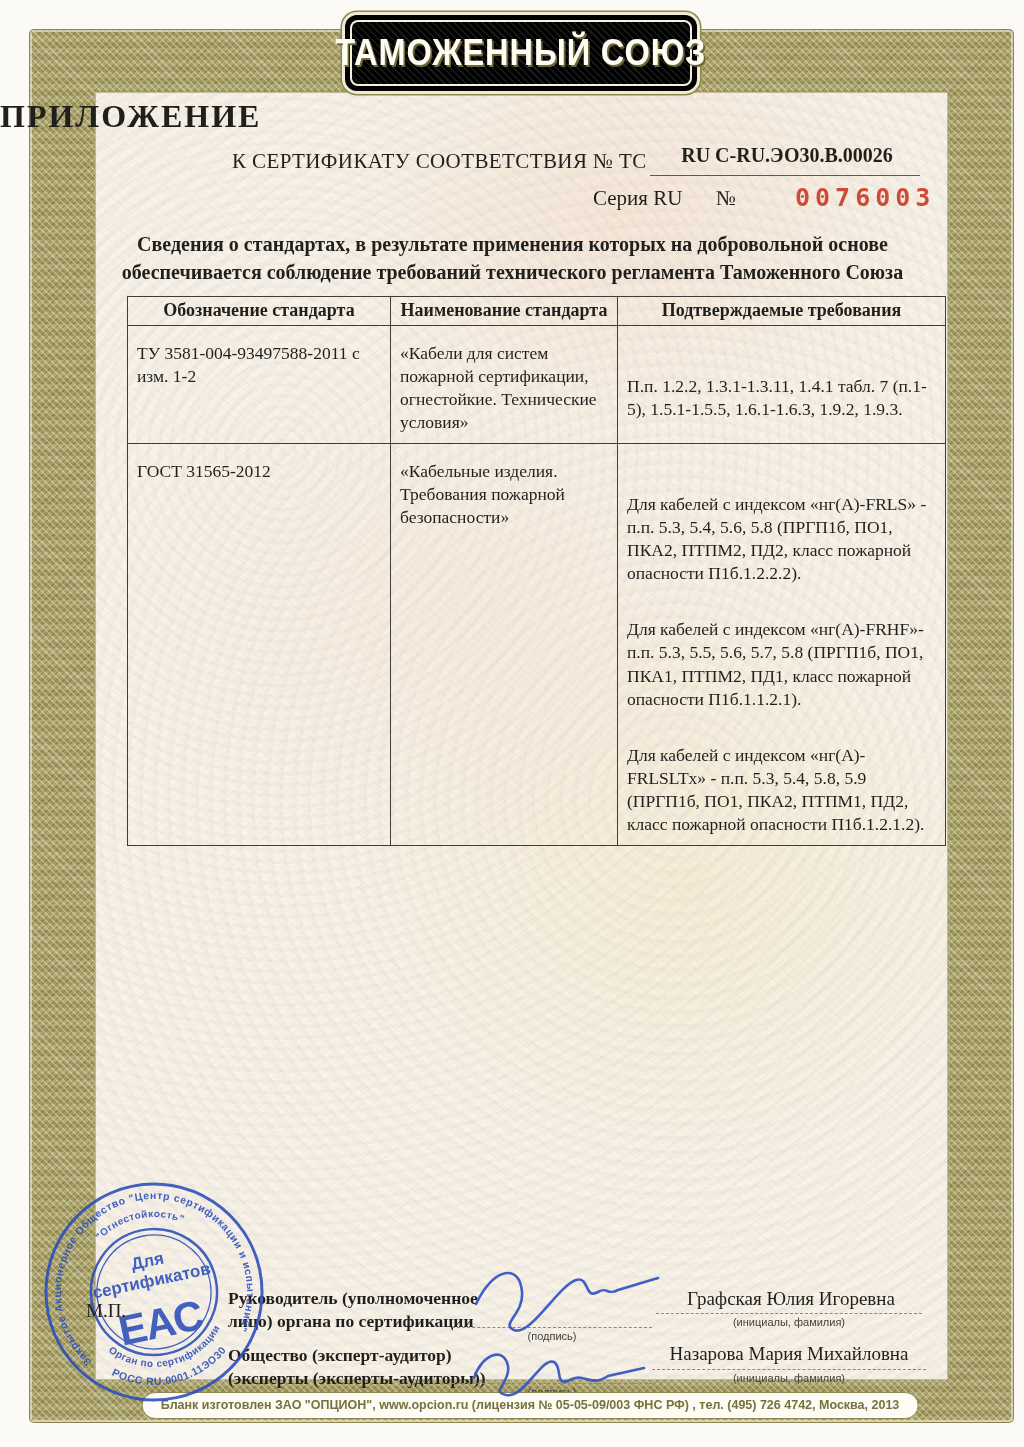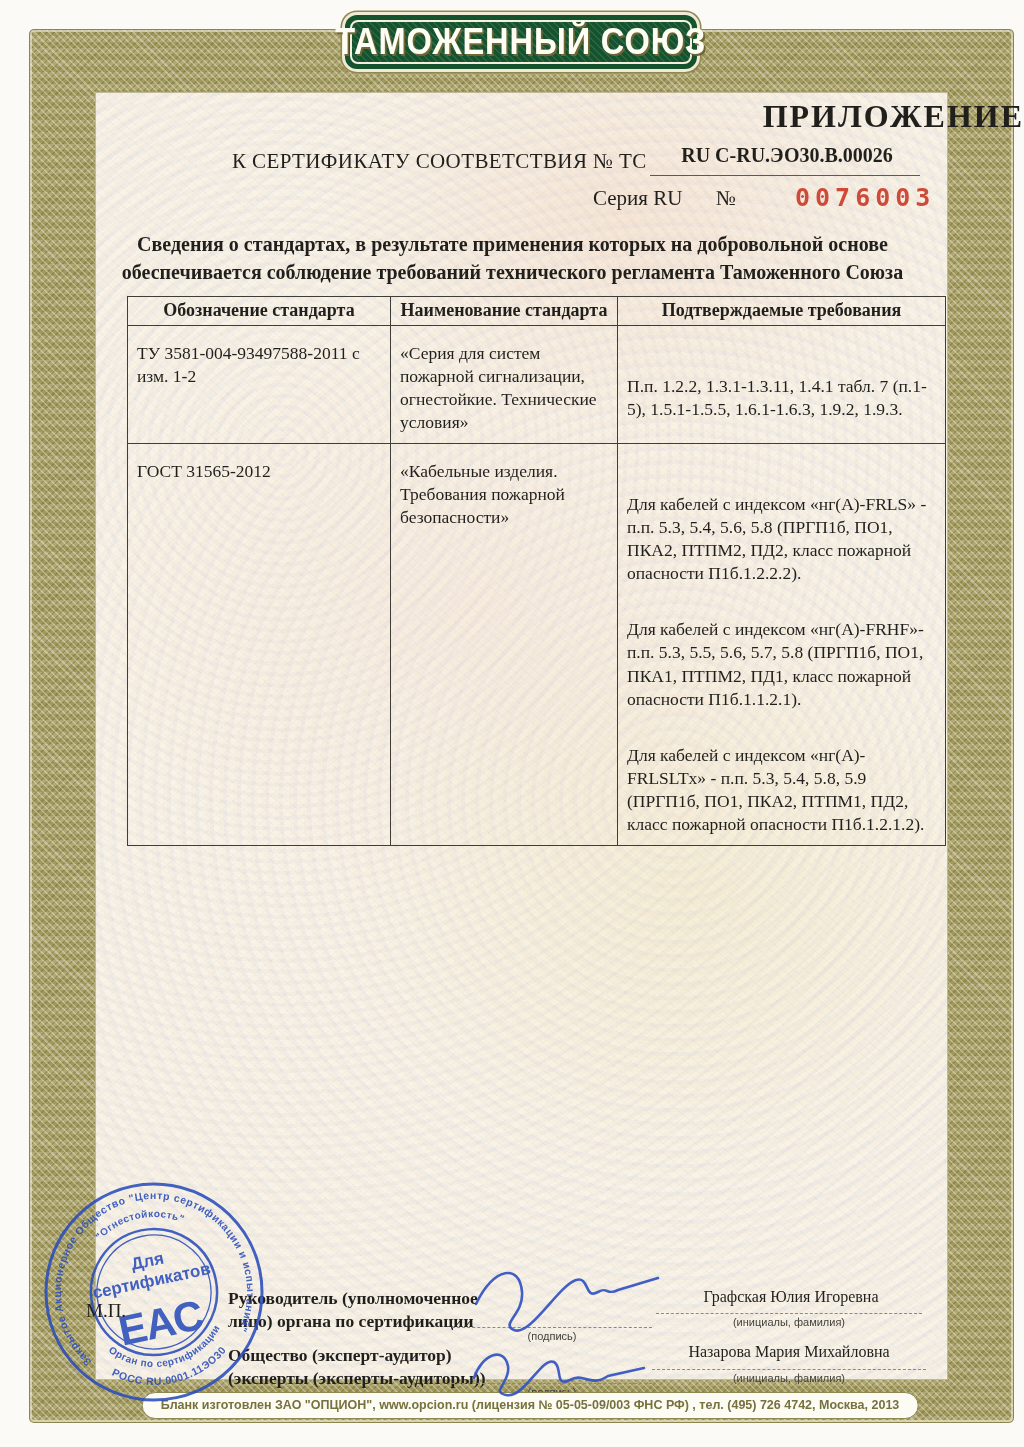--- a/index.html
+++ b/index.html
@@ -32,39 +32,39 @@
       repeating-radial-gradient(circle at 22% 28%, rgba(140,150,200,0.055) 0 4px, transparent 4px 11px),
       repeating-linear-gradient(40deg, rgba(120,130,190,0.05) 0 1px, transparent 1px 7px),
       repeating-linear-gradient(-40deg, rgba(190,140,120,0.05) 0 1px, transparent 1px 7px);
     box-shadow: inset 0 0 0 1px rgba(141,133,80,0.5);
   }
   .abs{ position:absolute; }
   .ink{ color:#211f1b; }
 
   
   .banner{
-    position:absolute; left:345px; top:15px; width:352px; height:54px;
-    background:#14532d; border-radius:12px;
+    position:absolute; left:345px; top:15px; width:352px; height:76px;
+    background:#000000; border-radius:12px;
     box-shadow: 0 0 0 3px #efebd6, 0 0 0 4.5px #8f8750;
     z-index:3;
   }
   .banner-inner{
     position:absolute; inset:5px; border:2.5px solid #f4f0dd; border-radius:8px;
     display:flex; align-items:center; justify-content:center;
     background:
       repeating-linear-gradient(45deg, rgba(255,255,255,0.10) 0 1.5px, transparent 1.5px 5px);
   }
   .banner-text{
     font-family:"Liberation Sans","DejaVu Sans",sans-serif; font-weight:bold;
     font-size:37px; color:#fefdf4; letter-spacing:1px; white-space:nowrap;
     transform:scaleX(0.88); text-shadow:2px 2px 0 #6e6735;
   }
 
   .page-title{
-    left:0; top:98px; width:1024px; text-align:right;
+    left:0; top:98px; width:1024px; text-align:left;
     font-size:32px; font-weight:bold; letter-spacing:2px;
   }
   .subtitle{
     left:232px; top:149px; font-size:21px; font-weight:normal; letter-spacing:0.4px;
     white-space:nowrap;
   }
   .cert-number{
     left:652px; top:144px; width:270px; text-align:center;
     font-size:20px; font-weight:bold; white-space:nowrap;
   }
@@ -100,21 +100,21 @@
   .mp-label{ left:86px; top:1300px; font-size:19px; font-weight:normal; z-index:6; }
   .role{ font-size:17.5px; font-weight:bold; line-height:1.3; }
   .role-1{ left:228px; top:1287px; width:252px; }
   .role-2{ left:228px; top:1344px; width:270px; }
   .sig-line{ width:200px; border-bottom:1.3px dashed #8b8880; }
   .sig-line-1{ left:452px; top:1327px; }
   .sig-line-2{ left:452px; top:1383px; }
   .caption{ font-family:"Liberation Sans","DejaVu Sans",sans-serif; font-size:11px; color:#44423c; text-align:center; }
   .caption-sig-1{ left:452px; top:1330px; width:200px; }
   .caption-sig-2{ left:452px; top:1386px; width:200px; }
-  .person-name{ font-size:16px; text-align:center; white-space:nowrap; }
+  .person-name{ font-size:19px; text-align:center; white-space:nowrap; }
   .person-1{ left:660px; top:1288px; width:262px; }
   .person-2{ left:650px; top:1343px; width:278px; }
   .name-line{ border-bottom:1.3px dashed #8b8880; }
   .name-line-1{ left:656px; top:1313px; width:266px; }
   .name-line-2{ left:652px; top:1369px; width:274px; }
   .caption-name-1{ left:656px; top:1316px; width:266px; }
   .caption-name-2{ left:652px; top:1372px; width:274px; }
 
   .signature-svg{ left:458px; top:1252px; z-index:5; }
 
@@ -171,21 +171,21 @@
     <thead>
       <tr>
         <th>Обозначение стандарта</th>
         <th>Наименование стандарта</th>
         <th>Подтверждаемые требования</th>
       </tr>
     </thead>
     <tbody>
       <tr>
         <td>ТУ 3581-004-93497588-2011 с изм. 1-2</td>
-        <td>«Серия для систем пожарной сигнализации, огнестойкие. Технические условия»</td>
+        <td>«Кабели для систем пожарной сертификации, огнестойкие. Технические условия»</td>
         <td>
           <span class="req">П.п. 1.2.2, 1.3.1-1.3.11, 1.4.1 табл. 7 (п.1-5), 1.5.1-1.5.5, 1.6.1-1.6.3, 1.9.2, 1.9.3.</span>
         </td>
       </tr>
       <tr>
         <td>ГОСТ 31565-2012</td>
         <td>«Кабельные изделия. Требования пожарной безопасности»</td>
         <td>
           <span class="req">Для кабелей с индексом «нг(А)-FRLS» - п.п. 5.3, 5.4, 5.6, 5.8 (ПРГП1б, ПО1, ПКА2, ПТПМ2, ПД2, класс пожарной опасности П1б.1.2.2.2).</span>
           <span class="req">Для кабелей с индексом «нг(А)-FRHF»- п.п. 5.3, 5.5, 5.6, 5.7, 5.8 (ПРГП1б, ПО1, ПКА1, ПТПМ2, ПД1, класс пожарной опасности П1б.1.1.2.1).</span>

